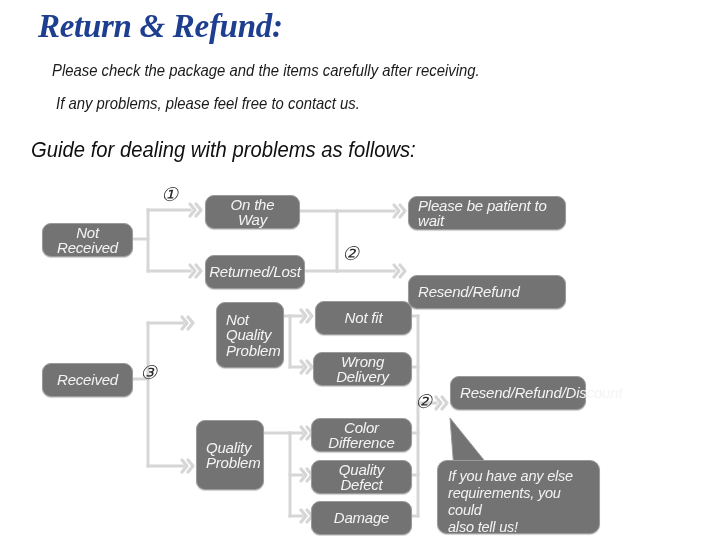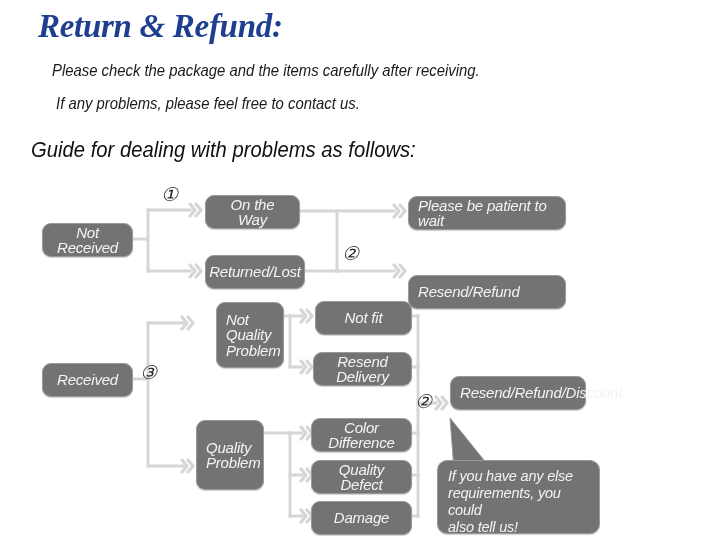--- a/index.html
+++ b/index.html
@@ -205,21 +205,21 @@
 
     <div class="node leftal" style="left:196px; top:302px; width:68px; height:66px;margin-left:20px;">Not
 Quality
 Problem</div>
 
     <div class="node leftal" style="left:196px; top:420px; width:68px; height:70px;">Quality
 Problem</div>
 
     <div class="node center" style="left:315px; top:301px; width:97px; height:30px;">Not fit</div>
 
-    <div class="node center" style="left:313px; top:352px; width:99px; height:31px;">Resend Delivery</div>
+    <div class="node center" style="left:313px; top:352px; width:99px; height:31px;">Wrong Delivery</div>
 
     <div class="node center" style="left:311px; top:418px; width:101px; height:31px;">Color Difference</div>
 
     <div class="node center" style="left:311px; top:460px; width:101px; height:31px;">Quality Defect</div>
 
     <div class="node center" style="left:311px; top:501px; width:101px; height:31px;">Damage</div>
 
     <div class="node leftal" style="left:450px; top:376px; width:136px; height:29px;">Resend/Refund/Discount</div>
 
     <div class="circ-num" style="left:161px; top:185px;">①</div>

